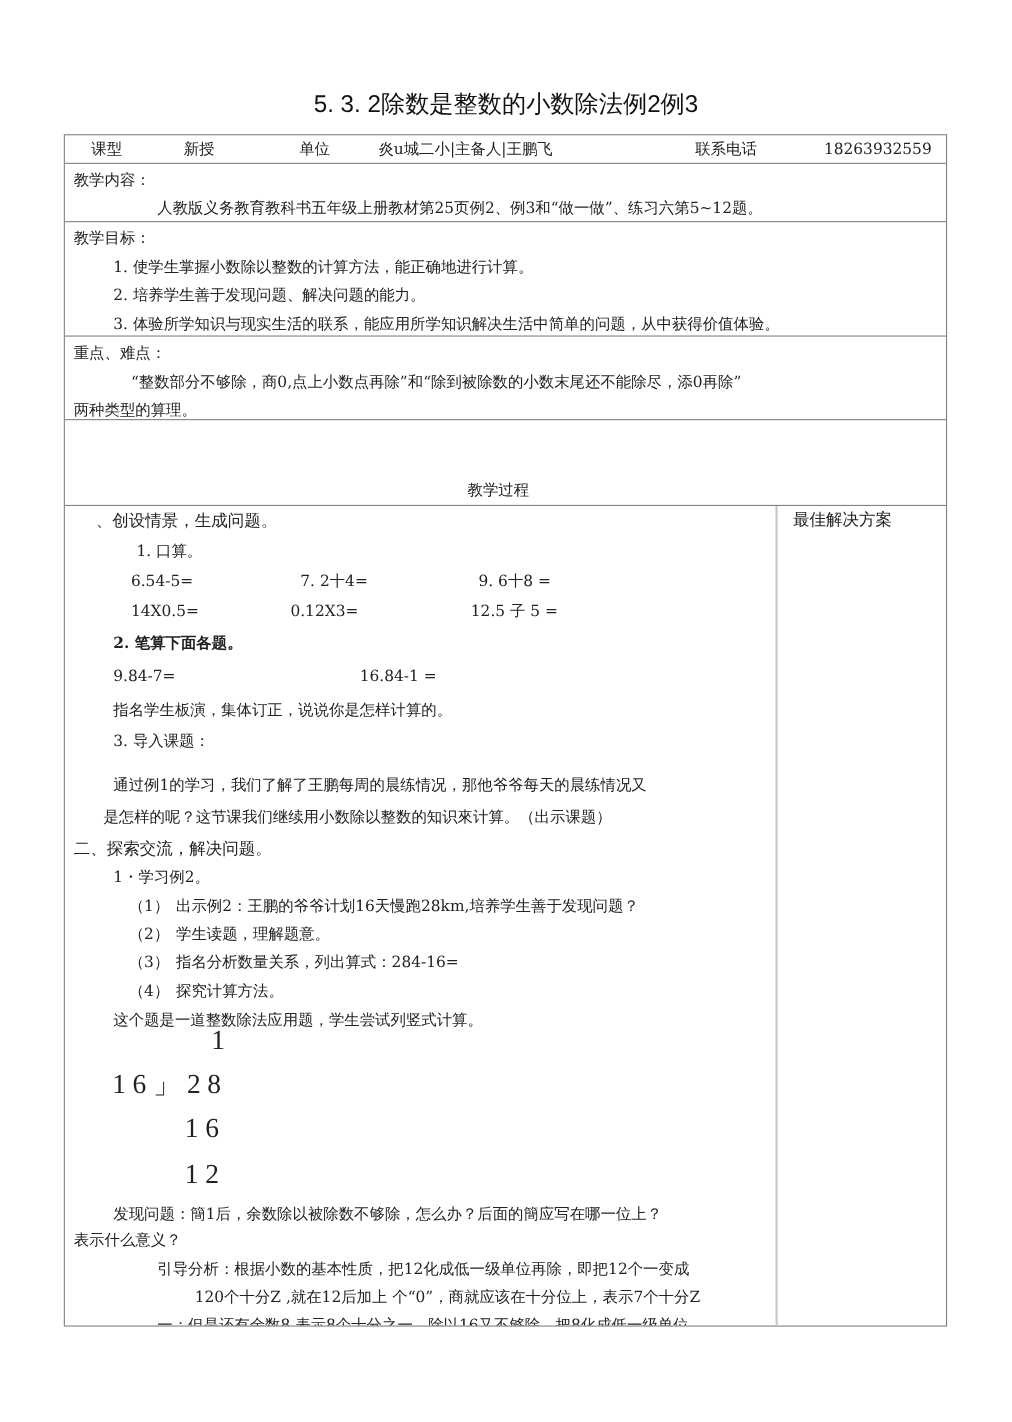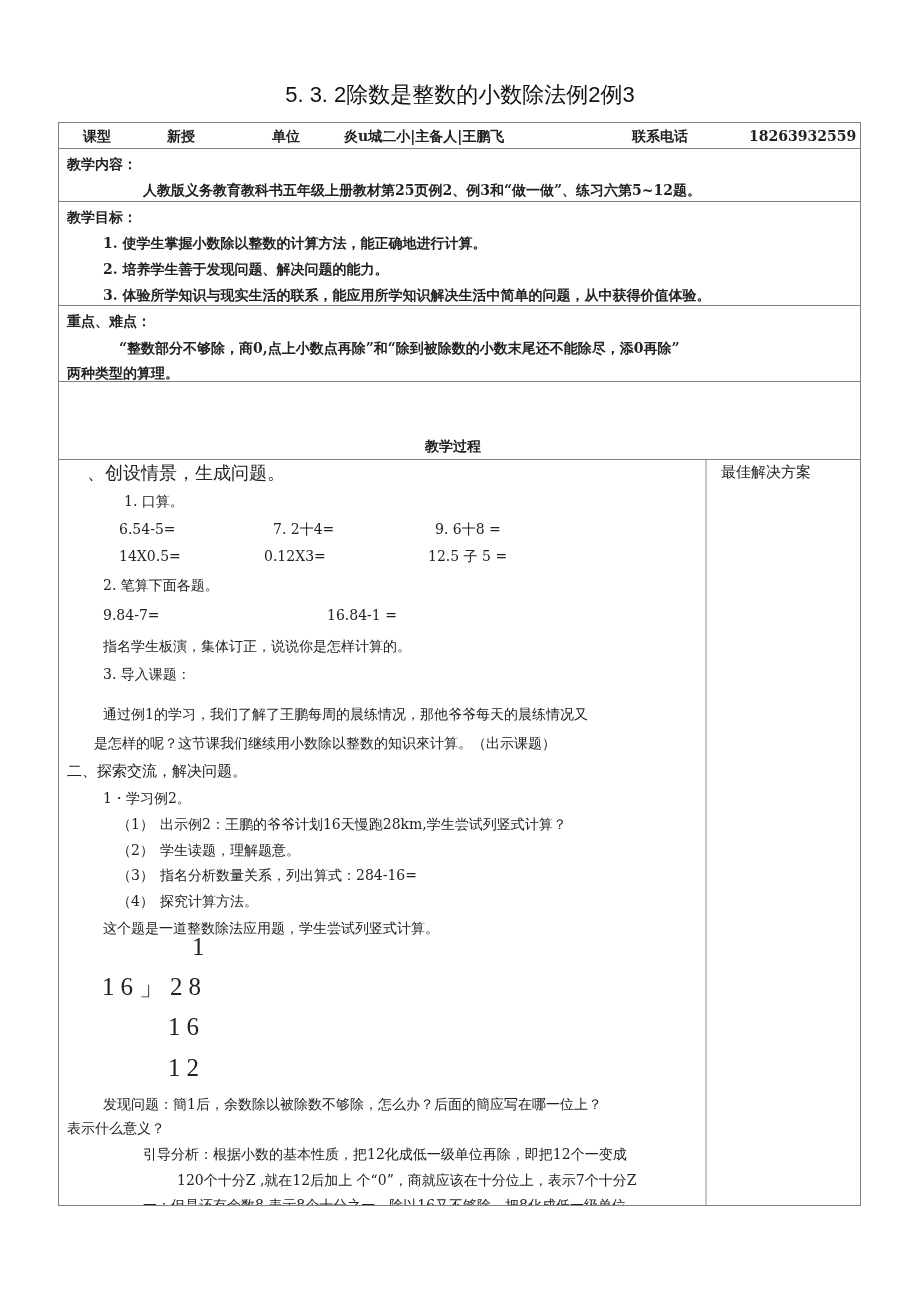--- a/index.html
+++ b/index.html
@@ -2,21 +2,21 @@
 <html><head>
 <meta charset="utf-8">
 <style>
   html, body { margin:0; padding:0; background:#ffffff; }
   body { width:920px; height:1293px; position:relative; overflow:hidden;
          font-family:"DejaVu Serif","Liberation Serif",serif; color:#222; }
   .title { position:absolute; top:80px; left:0; width:920px; text-align:center;
            font-family:"Liberation Sans","DejaVu Sans",sans-serif; font-size:22px; color:#111; }
   .sheet { position:absolute; left:58px; top:122px; width:803px; height:1084px;
            border:1px solid #808080; overflow:hidden; box-sizing:border-box; }
-  .row { position:absolute; left:0; width:801px; border-bottom:1px solid #808080; box-sizing:border-box;font-weight:bold; }
+  .row { position:absolute; left:0; width:801px; border-bottom:1px solid #808080; box-sizing:border-box; }
   .t { position:absolute; font-size:14px; white-space:nowrap; line-height:18px; }
   .big { font-family:"Liberation Serif","DejaVu Serif",serif; font-size:25px; letter-spacing:6px; }
   .vline { position:absolute; left:646px; top:337px; width:2px; height:760px; background:#c8c8c8; }
 </style>
 </head>
 <body>
 
 <div class="title">5. 3. 2除数是整数的小数除法例2例3</div>
 
 <div class="sheet">
@@ -49,43 +49,43 @@
   </div>
 
 
   <div class="row" style="top:311px;height:26px;">
     <span class="t" style="left:366px;top:3px;">教学过程</span>
   </div>
 
   <div class="vline"></div>
   <span class="t" style="left:662px;top:340px;font-size:15px;">最佳解决方案</span>
 
-  <span class="t" style="left:28px;top:341px;font-size:18px;">、创设情景，生成问题。</span>
+  <span class="t" style="left:28px;top:341px;font-size:15px;">、创设情景，生成问题。</span>
   <span class="t" style="left:44px;top:369px;margin-left:21px;">1. 口算。</span>
 
   <span class="t" style="left:60px;top:397px;">6.54-5=</span>
   <span class="t" style="left:214px;top:397px;">7. 2十4=</span>
   <span class="t" style="left:376px;top:397px;">9. 6十8 =</span>
   <span class="t" style="left:60px;top:424px;">14X0.5=</span>
   <span class="t" style="left:205px;top:424px;">0.12X3=</span>
   <span class="t" style="left:369px;top:424px;">12.5 子  5 =</span>
 
-  <span class="t" style="left:44px;top:453px;">2. 笔算下面各题。</span>
+  <span class="t" style="left:44px;top:453px;font-weight:bold;">2. 笔算下面各题。</span>
   <span class="t" style="left:44px;top:483px;">9.84-7=</span>
   <span class="t" style="left:268px;top:483px;">16.84-1 =</span>
   <span class="t" style="left:44px;top:514px;">指名学生板演，集体订正，说说你是怎样计算的。</span>
   <span class="t" style="left:44px;top:542px;">3. 导入课题：</span>
 
   <span class="t" style="left:44px;top:582px;">通过例1的学习，我们了解了王鹏每周的晨练情况，那他爷爷每天的晨练情况又</span>
   <span class="t" style="left:8px;top:611px;margin-left:27px;">是怎样的呢？这节课我们继续用小数除以整数的知识來计算。（出示课题）</span>
   <span class="t" style="left:8px;top:639px;font-size:15px;">二、探索交流，解决问题。</span>
   <span class="t" style="left:44px;top:666px;">1・学习例2。</span>
 
   <span class="t" style="left:58px;top:692px;">（1）</span>
-  <span class="t" style="left:101px;top:692px;">出示例2：王鹏的爷爷计划16天慢跑28km,学生尝试列竖式计算？</span>
+  <span class="t" style="left:101px;top:692px;">出示例2：王鹏的爷爷计划16天慢跑28km,培养学生善于发现问题？</span>
   <span class="t" style="left:58px;top:718px;">（2）</span>
   <span class="t" style="left:101px;top:718px;">学生读题，理解题意。</span>
   <span class="t" style="left:58px;top:743px;">（3）</span>
   <span class="t" style="left:101px;top:743px;">指名分析数量关系，列出算式：284-16=</span>
   <span class="t" style="left:58px;top:769px;">（4）</span>
   <span class="t" style="left:101px;top:769px;">探究计算方法。</span>
   <span class="t" style="left:44px;top:796px;">这个题是一道整数除法应用题，学生尝试列竖式计算。</span>
 
   <span class="t big" style="left:133px;top:815px;">1</span>
   <span class="t big" style="left:43px;top:855px;">16」28</span>

